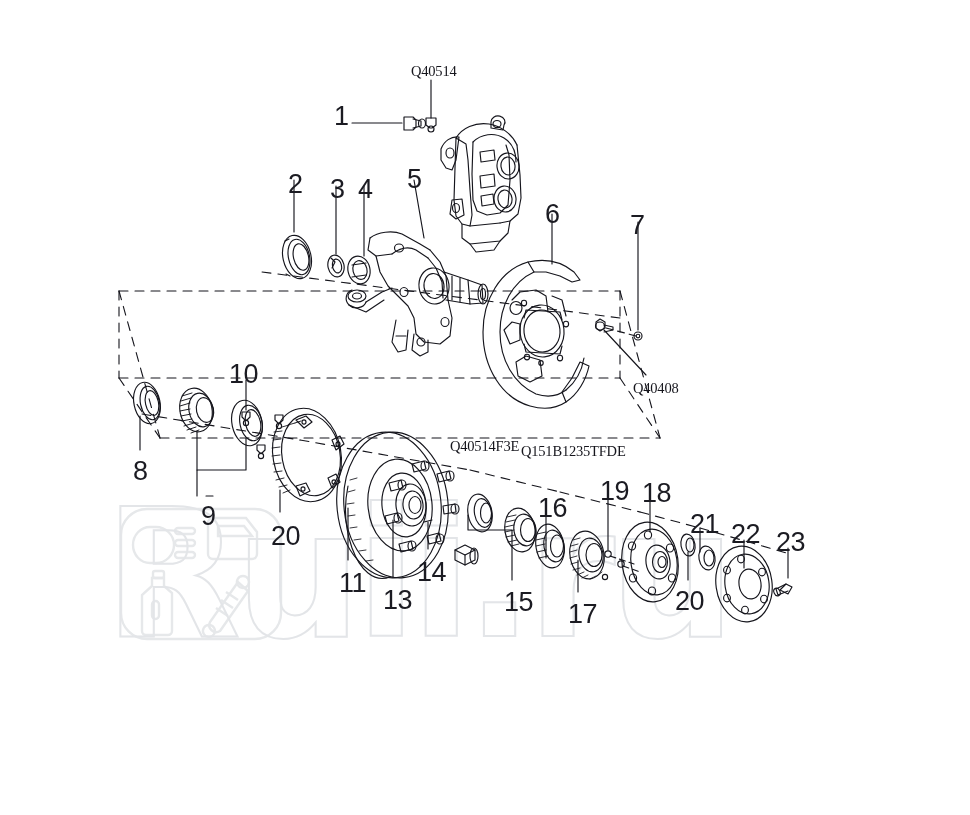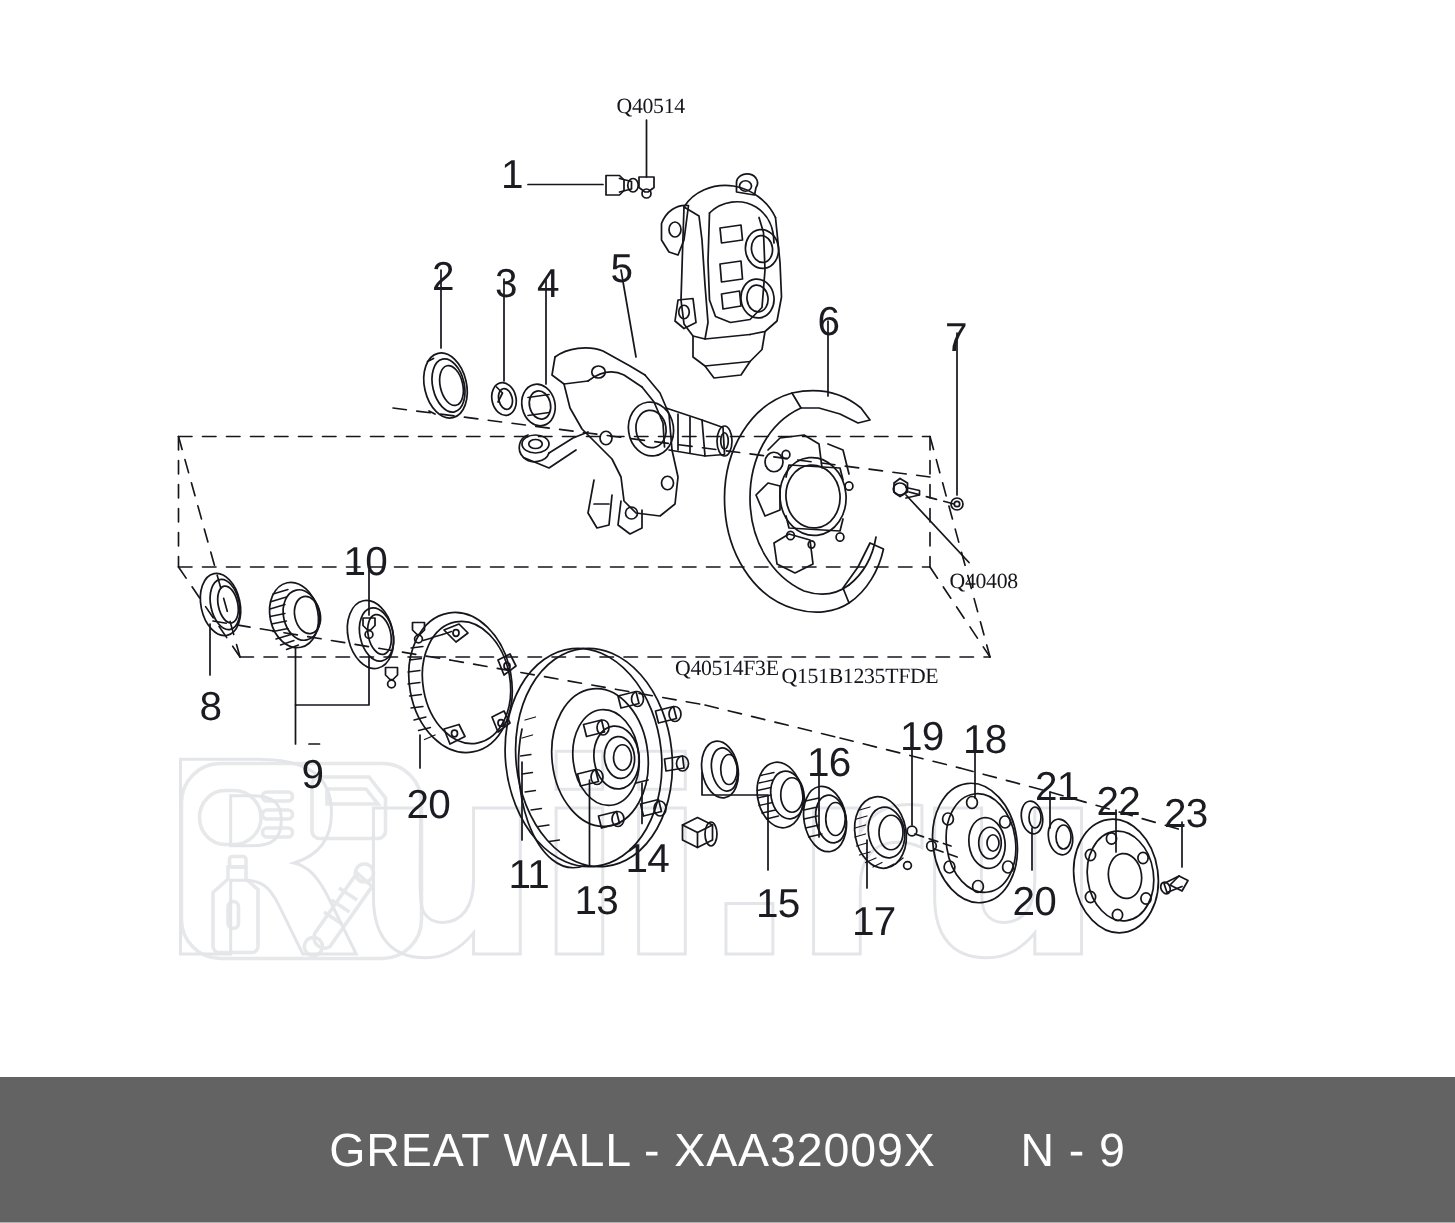--- a/index.html
+++ b/index.html
@@ -572,23 +572,14 @@
     <div class="callout" style="left:568px;top:601px;text-align:right;">17</div>
     <div class="callout" style="left:600px;top:478px;">19</div>
     <div class="callout" style="left:642px;top:480px;">18</div>
     <div class="callout" style="left:675px;top:588px;">20</div>
     <div class="callout" style="left:690px;top:511px;">21</div>
     <div class="callout" style="left:731px;top:521px;">22</div>
     <div class="callout" style="left:776px;top:529px;text-align:right;">23</div>
 
   </div>
 
-  <div id="footer">
-    <div id="footer-inner">
-      <div id="footer-text">
-        <span>GREAT WALL - XAA32009X</span>
-        <span id="footer-sep"></span>
-        <span>N - 9</span>
-      </div>
-    </div>
-  </div>
 
 </div>
 
 </body></html>

